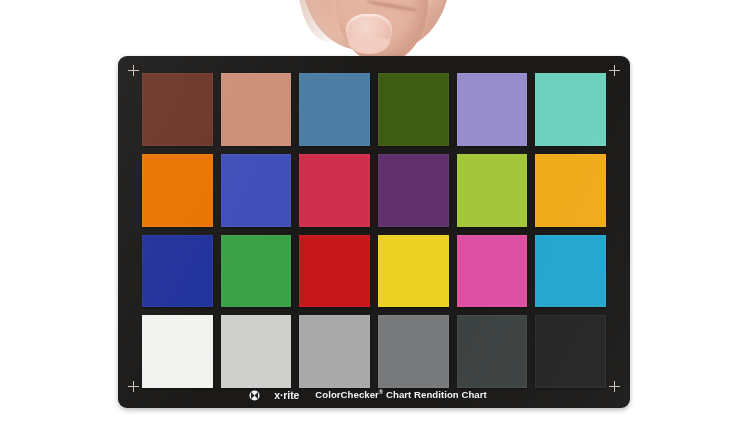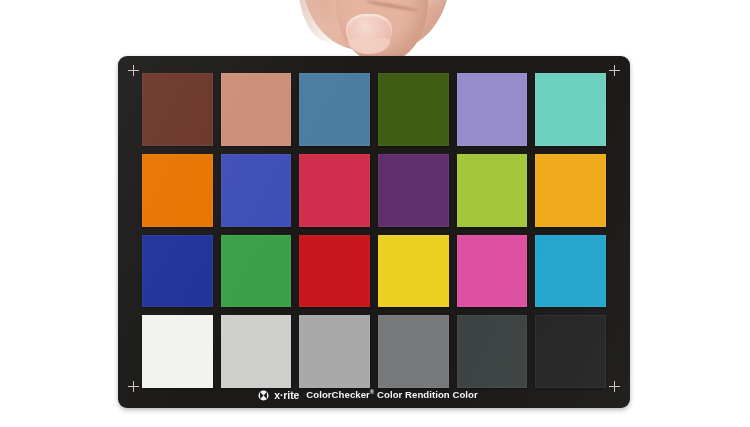--- a/index.html
+++ b/index.html
@@ -160,21 +160,21 @@
   
   .brand {
     position: absolute;
     left: 0;
     right: 12px;
     bottom: 6px;
     height: 14px;
     display: flex;
     align-items: center;
     justify-content: center;
-    gap: 5px;
+    gap: 14px;
     z-index: 3;
   }
   .logo-mark {
     width: 11px;
     height: 11px;
     flex: 0 0 auto;
     display: block;
   }
   .brand-xrite {
     color: #f2f2f2;
@@ -250,19 +250,19 @@
     <div class="reg reg-bl"></div>
     <div class="reg reg-br"></div>
 
     <div class="brand">
       <svg class="logo-mark" viewBox="0 0 24 24">
         <circle cx="12" cy="12" r="11" fill="#f2f2f2"></circle>
         <path d="M4.5 4.5 L12 12 L4.5 19.5 Z" fill="#1b1a19"></path>
         <path d="M19.5 4.5 L12 12 L19.5 19.5 Z" fill="#1b1a19"></path>
       </svg>
       <span class="brand-xrite">x·rite</span>
-      <span class="brand-title"><span>ColorChecker</span><sup>®</sup> <span>Color Rendition Color</span></span>
+      <span class="brand-title"><span>ColorChecker</span><sup>®</sup> <span>Chart Rendition Chart</span></span>
     </div>
 
     <div class="chart-sheen"></div>
   </div>
 
 </div>
 
 </body></html>

